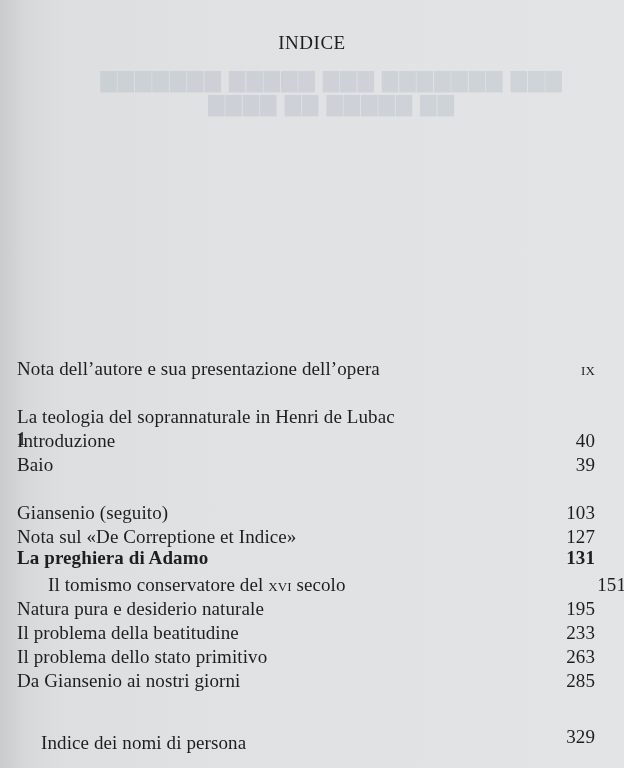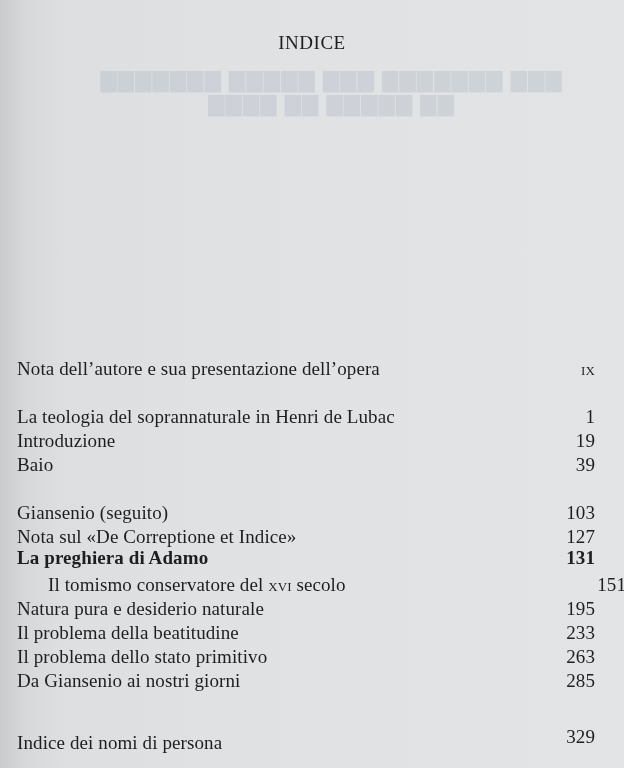--- a/index.html
+++ b/index.html
@@ -38,27 +38,27 @@
 <div class="page">
   <div class="bleed">▇▇▇ ▇▇▇▇▇▇▇ ▇▇▇ ▇▇▇▇▇ ▇▇▇▇▇▇▇<br>▇▇ ▇▇▇▇▇ ▇▇ ▇▇▇▇</div>
 
   <div class="title">INDICE</div>
 
   <div class="entry" style="top:358px;">
     <span>Nota dell’autore e sua presentazione dell’opera</span>
     <span class="num sc">ix</span>
   </div>
 
-  <div class="entry" style="top:406px;">
+  <div class="entry" style="top:406px;flex-direction:column;">
     <span>La teologia del soprannaturale in Henri de Lubac</span>
     <span class="num">1</span>
   </div>
   <div class="entry" style="top:430px;">
     <span>Introduzione</span>
-    <span class="num">19</span>
+    <span class="num">40</span>
   </div>
   <div class="entry" style="top:454px;gap:35px;">
     <span>Baio</span>
     <span class="num">39</span>
   </div>
   <div class="entry" style="top:502px;">
     <span>Giansenio (seguito)</span>
     <span class="num">103</span>
   </div>
   <div class="entry" style="top:526px;">
@@ -84,16 +84,16 @@
   <div class="entry" style="top:646px;">
     <span>Il problema dello stato primitivo</span>
     <span class="num">263</span>
   </div>
   <div class="entry" style="top:670px;">
     <span>Da Giansenio ai nostri giorni</span>
     <span class="num">285</span>
   </div>
 
   <div class="entry" style="top:726px;">
-    <span style="position:relative; top:6px;">Indice dei nomi di persona</span>
+    <span style="position:relative; top:6px;margin-left:24px;">Indice dei nomi di persona</span>
     <span class="num">329</span>
   </div>
 </div>
 
 </body></html>

